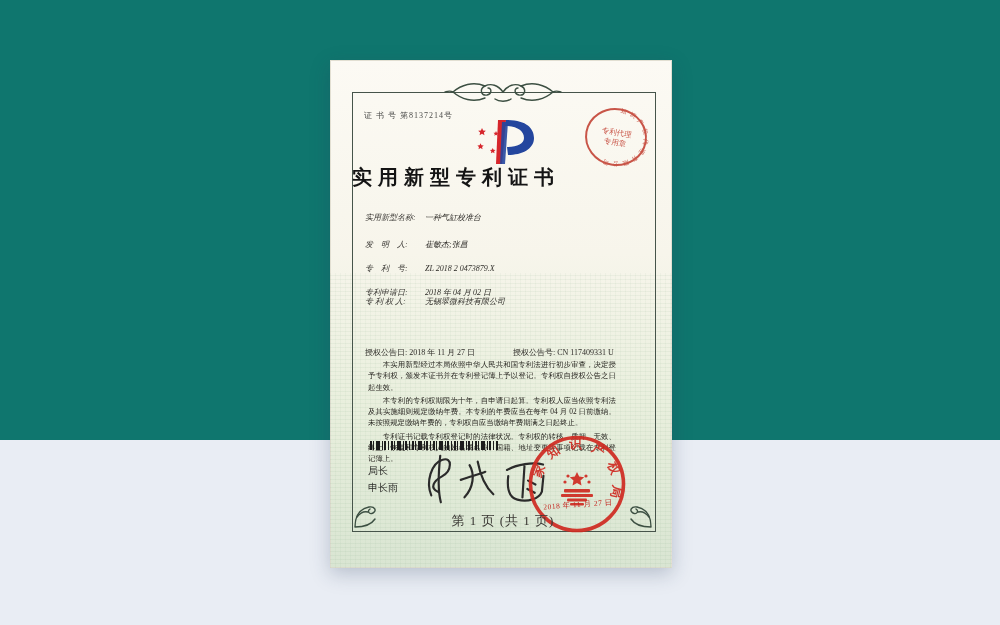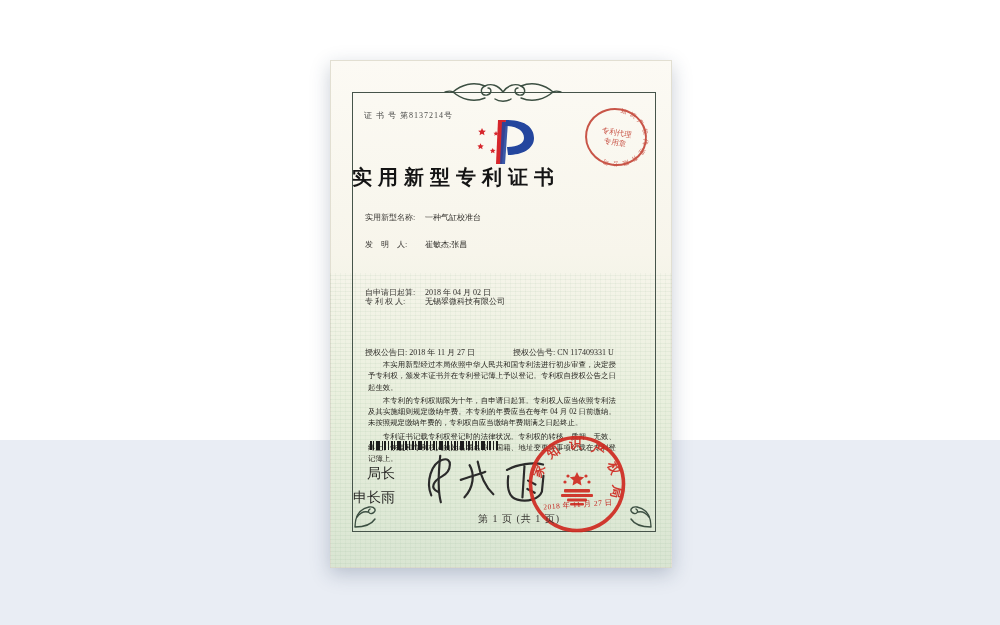--- a/index.html
+++ b/index.html
@@ -1,21 +1,21 @@
 <!DOCTYPE html>
 <html><head>
 <meta charset="utf-8">
 <style>
   html,body{margin:0;padding:0;}
   body{
     width:1000px;height:625px;overflow:hidden;
     background:#e9edf4;
     font-family:"Liberation Serif","DejaVu Serif",serif;
   }
-  .stage{position:relative;width:1000px;height:440px;background:#ffffff;}
+  .stage{position:relative;width:1000px;height:440px;background:#0f766e;}
   .paper{
     position:absolute;left:330px;top:60px;width:342px;height:508px;
     background:linear-gradient(180deg,#fcfaf4 0%,#f7f5eb 38%,#e9efdd 68%,#d9e5d2 100%);
     box-shadow:0 6px 18px rgba(40,60,90,.25), 0 0 0 1px #e2dfd2 inset;
   }
   .guilloche{
     position:absolute;left:0;right:0;bottom:0;height:58%;
     background:repeating-linear-gradient(0deg,rgba(96,148,104,.07) 0 1px,transparent 1px 4px),
                repeating-linear-gradient(90deg,rgba(96,148,104,.05) 0 1px,transparent 1px 5px);
     pointer-events:none;
@@ -31,44 +31,44 @@
   .certno{
     position:absolute;left:34px;top:50px;font-size:8px;color:#4a4a48;letter-spacing:1px;
   }
   .logo{position:absolute;left:122px;top:56px;width:92px;height:52px;}
   .agency{position:absolute;left:252px;top:44px;width:68px;height:66px;transform:rotate(10deg);opacity:.85;}
   .title{
     position:absolute;left:22px;top:104px;width:302px;text-align:left;
     font-size:20px;font-weight:700;color:#141414;letter-spacing:6px;white-space:nowrap;
   }
   .row{position:absolute;left:35px;width:268px;font-size:8px;color:#2e2c28;}
-  .flabel{display:inline-block;width:60px;vertical-align:top;color:#3a3834;}
-  .fvalue{display:inline-block;width:202px;vertical-align:top;line-height:1.45;}
+  .flabel{display:inline-block;width:60px;vertical-align:top;color:#3a3834;font-style:italic;}
+  .fvalue{display:inline-block;width:202px;vertical-align:top;line-height:1.45;font-style:italic;}
   .grant-pair{position:absolute;top:0;font-size:8px;color:#2e2c28;white-space:nowrap;}
   .legal{
     position:absolute;left:38px;top:299px;width:266px;font-size:7.4px;line-height:1.52;
     color:#26241f;text-align:justify;
   }
   .legal p{margin:0 18px 2px 0;text-indent:2em;}
   .barcode{
     position:absolute;left:40px;top:381px;width:128px;height:9px;
     background:
       repeating-linear-gradient(90deg,#1c1c1c 0 1px,transparent 1px 3px),
       repeating-linear-gradient(90deg,#1c1c1c 0 2px,transparent 2px 7px);
   }
-  .director{position:absolute;left:23px;top:402px;font-size:14px;color:#2b2b28;line-height:1.7;text-align:right;}
+  .director{position:absolute;left:38px;top:402px;font-size:10px;color:#2b2b28;line-height:1.7;}
   .signature{position:absolute;left:82px;top:388px;width:145px;height:60px;transform:rotate(-2deg);}
   .seal{position:absolute;left:197px;top:374px;width:100px;height:100px;opacity:.92;}
   .seal-date{
     position:absolute;left:186px;top:440px;width:124px;text-align:center;
     font-size:7.5px;color:#c4261f;transform:rotate(-4deg);letter-spacing:.5px;
   }
   .footer{
     position:absolute;left:22px;top:452px;width:302px;text-align:center;
-    font-size:10px;color:#3a3834;letter-spacing:1px;padding-left:16px;
+    font-size:13px;color:#3a3834;letter-spacing:1px;
   }
   svg .ink{stroke:#3c4f42;fill:none;stroke-width:1.4;stroke-linecap:round;}
   svg .sig{stroke:#2b2b2b;fill:none;stroke-width:2.1;stroke-linecap:round;stroke-linejoin:round;}
 </style>
 </head>
 <body>
 
 <div class="stage">
   <div class="paper">
     <div class="guilloche"></div>
@@ -119,22 +119,25 @@
     </svg>
 
     <div class="title">实用新型专利证书</div>
 
     <div class="row" style="top:152px">
       <span class="flabel">实用新型名称:</span><span class="fvalue">一种气缸校准台</span>
     </div>
     <div class="row" style="top:179px">
       <span class="flabel">发　明　人:</span><span class="fvalue">崔敏杰;张昌</span>
     </div>
+    <div class="row" style="top:203px">
+      <span class="flabel">专　利　号:</span><span class="fvalue">ZL 2018 2 0473879.X</span>
+    </div>
     <div class="row" style="top:227px">
-      <span class="flabel">自申请日起算:</span><span class="fvalue">2018 年 04 月 02 日</span>
+      <span class="flabel">专利申请日:</span><span class="fvalue">2018 年 04 月 02 日</span>
     </div>
     <div class="row" style="top:236px">
       <span class="flabel">专 利 权 人:</span><span class="fvalue">无锡翠微科技有限公司</span>
     </div>
 
     <div class="row" style="top:287px">
       <span class="grant-pair" style="left:0"><span>授权公告日:</span>
          <span>2018 年 11 月 27 日</span></span>
       <span class="grant-pair" style="left:148px"><span>授权公告号:</span>
          <span>CN 117409331 U</span></span>

